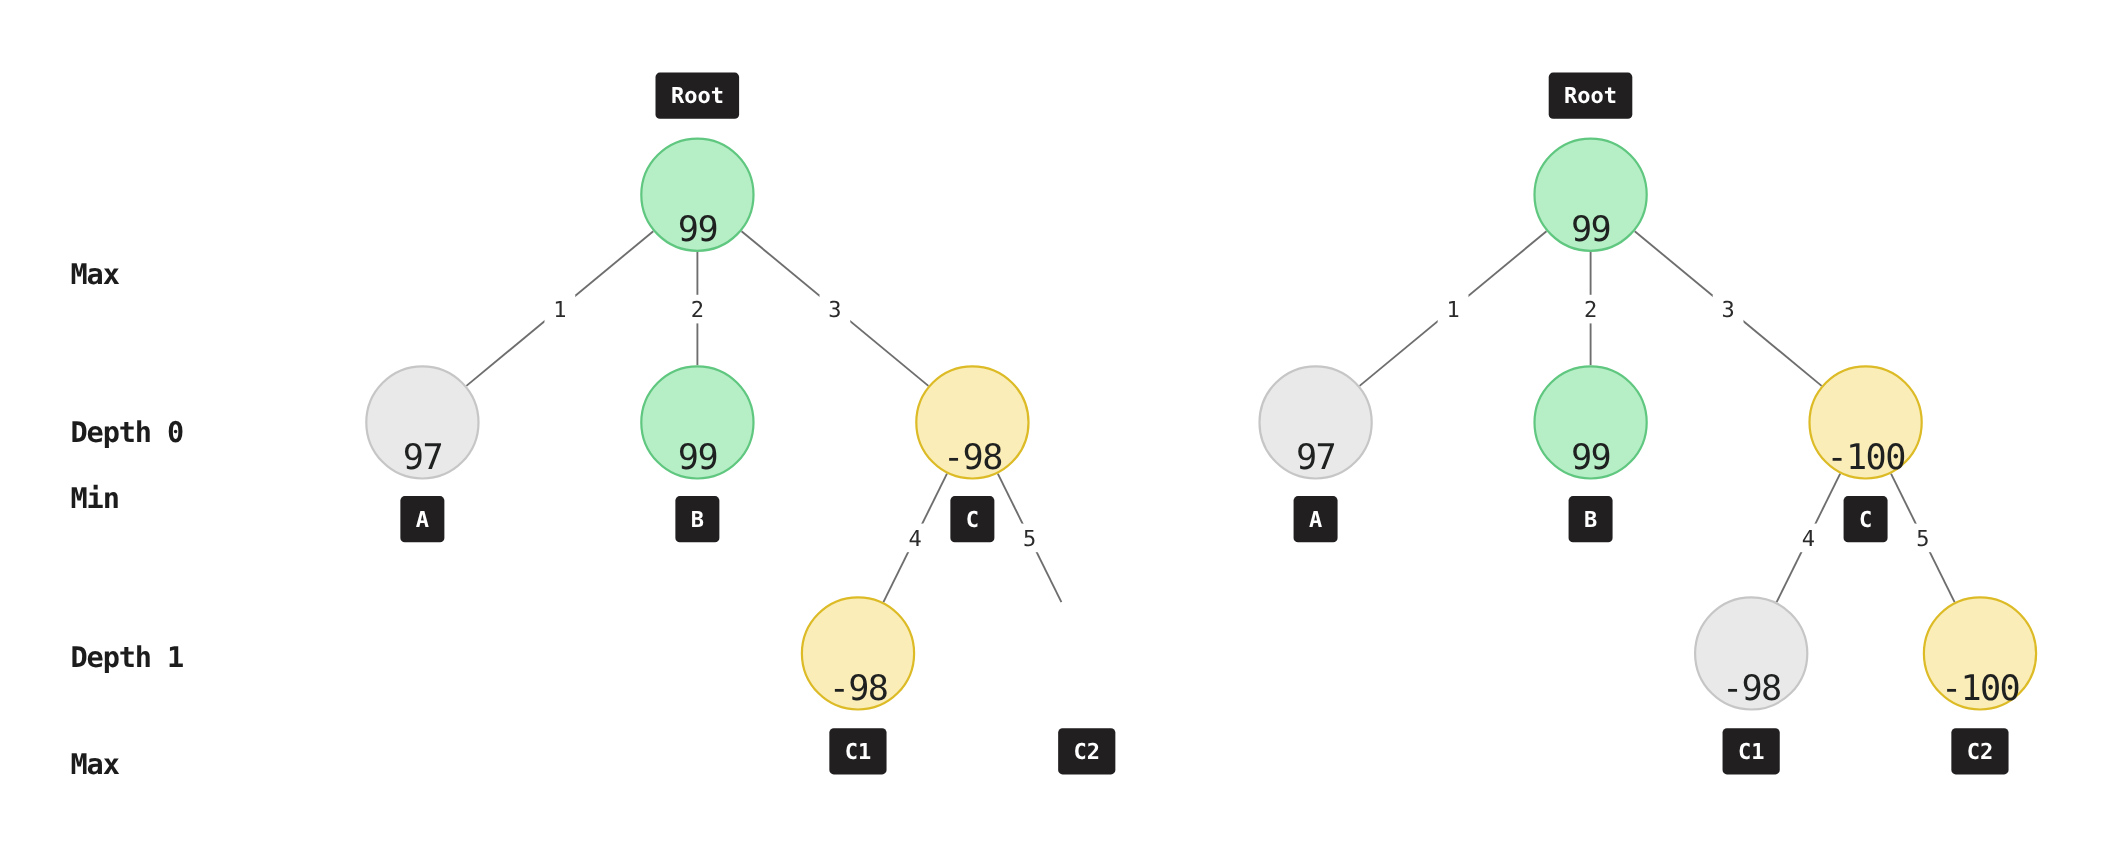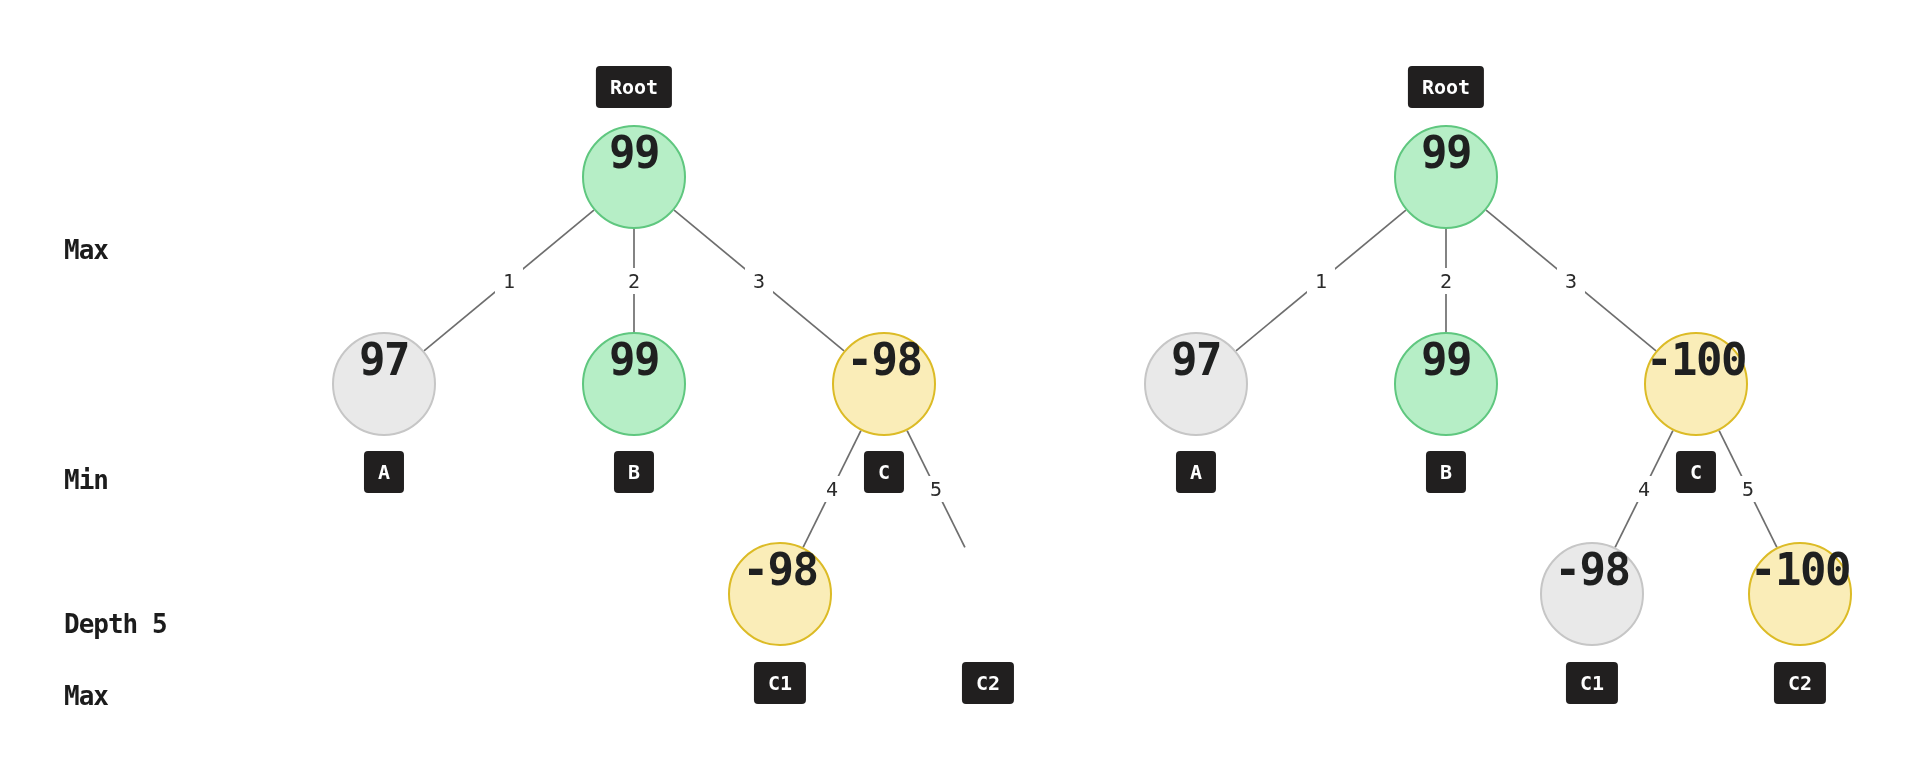--- a/index.html
+++ b/index.html
@@ -31,22 +31,22 @@
 
   .edges { position: absolute; left: 0; top: 0; }
   .edges line { stroke: var(--line, #7b7b7b); stroke-width: 1.7; }
 
   .node {
     position: absolute;
     width: 104px; height: 104px;
     border-radius: 50%;
     box-sizing: border-box;
     border: 2px solid transparent;
-    display: flex; align-items: flex-start; justify-content: center;
-    font-size: 44px; font-weight: bold; letter-spacing: -1.5px;
+    display: flex; align-items: flex-end; justify-content: center;
+    font-size: 32px; font-weight: normal; letter-spacing: -1.5px;
     color: var(--node-text, #1f2020);
   }
   .node[data-color="green"]  { background: var(--green-fill, #b6eec6);  border-color: var(--green-border, #5fc77f); }
   .node[data-color="yellow"] { background: var(--yellow-fill, #faedb8); border-color: var(--yellow-border, #dcbb26); }
   .node[data-color="gray"]   { background: var(--gray-fill, #e9e9e9);   border-color: var(--gray-border, #c6c6c6); }
 
   .badge {
     position: absolute;
     transform: translateX(-50%);
     background: var(--badge-bg, #211f1f);
@@ -66,24 +66,25 @@
     padding: 3px 8px;
   }
 </style>
 </head>
 <body>
 
 <div class="canvas">
 
   <div class="depth-label" style="top:130px">
     <div>Max</div>
+    <div>Depth 0</div>
   </div>
-  <div class="depth-label" style="top:360px">
+  <div class="depth-label" style="top:334px">
     <div>Min</div>
-    <div>Depth 5</div>
+    <div>Depth 1</div>
   </div>
   <div class="depth-label" style="top:576px">
     <div>Max</div>
     
   </div>
 
   <div class="tree tree-left">
     <svg class="edges" width="800" height="769" viewBox="0 0 800 769">
       <line x1="334.9" y1="210.2" x2="165.0" y2="350.8"></line>
       <line x1="375" y1="229" x2="375" y2="332"></line>

